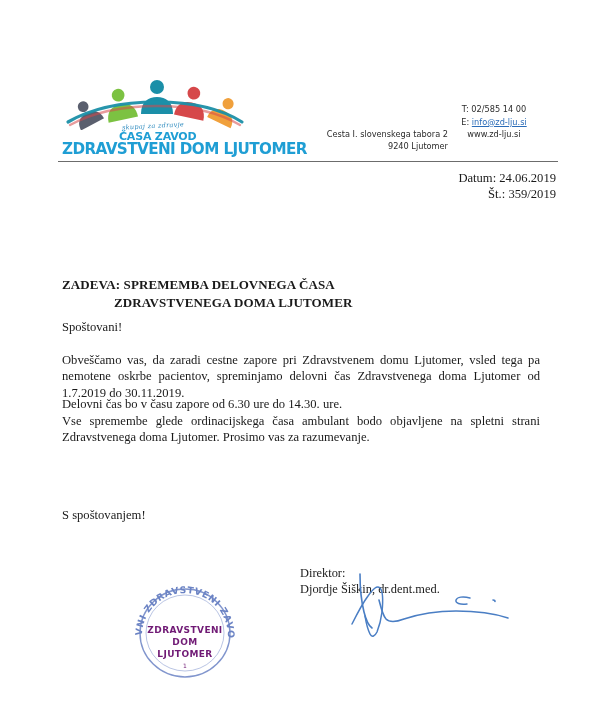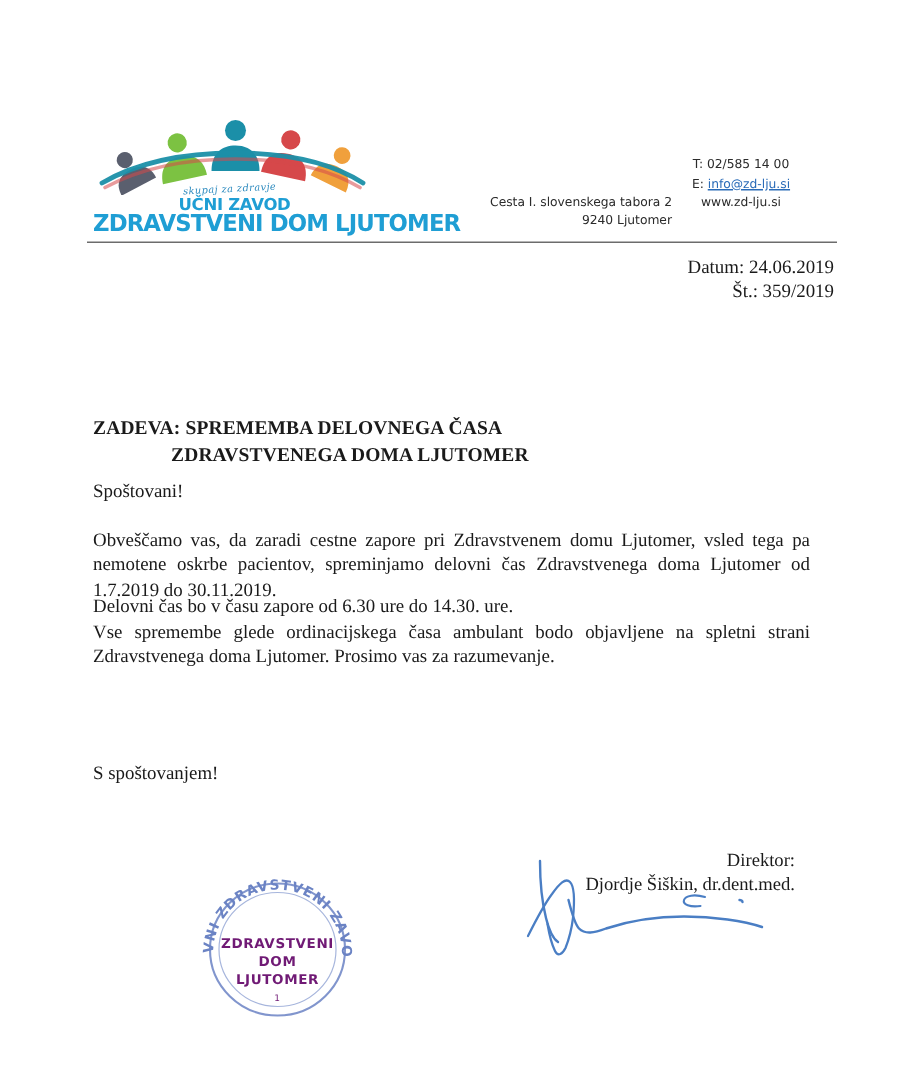--- a/index.html
+++ b/index.html
@@ -175,21 +175,21 @@
     top: 508px;
     font-size: 12.6px;
   }
 
   
   .sig-block {
     position: absolute;
     left: 300px;
     top: 565px;
     width: 230px;
-    text-align: right;
+    text-align: left;
     font-size: 12.4px;
     line-height: 16px;
   }
 
   .sig-mark {
     position: absolute;
     left: 330px;
     top: 572px;
     width: 200px;
     height: 70px;
@@ -259,21 +259,21 @@
         <g transform="rotate(26 163 32)">
           <circle cx="163" cy="25" r="5.6" fill="#f0a03c"></circle>
           <path d="M150 46 C150 37, 155 33, 163 33 C171 33, 176 37, 176 46 Z" fill="#f0a03c"></path>
         </g>
 
         <path d="M6 44 C30 30, 60 24, 95 24 C130 24, 158 30, 180 44" fill="none" stroke="#1b8fa8" stroke-width="3.2" stroke-linecap="round" opacity="0.95"></path>
         <path d="M8 47 C32 34, 62 28, 95 28 C128 28, 156 34, 178 47" fill="none" stroke="#d6484a" stroke-width="2.4" stroke-linecap="round" opacity="0.55"></path>
       </svg>
 
       <div class="logo-tagline">skupaj za zdravje</div>
-      <div class="logo-ucni">UČNI ZAVOD</div>
+      <div class="logo-ucni">ČASA ZAVOD</div>
       <div class="logo-main">ZDRAVSTVENI DOM LJUTOMER</div>
     </div>
 
     <div class="addr-left">
       <div>Cesta I. slovenskega tabora 2</div>
       <div>9240 Ljutomer</div>
     </div>
 
     <div class="addr-right">
       <div>

